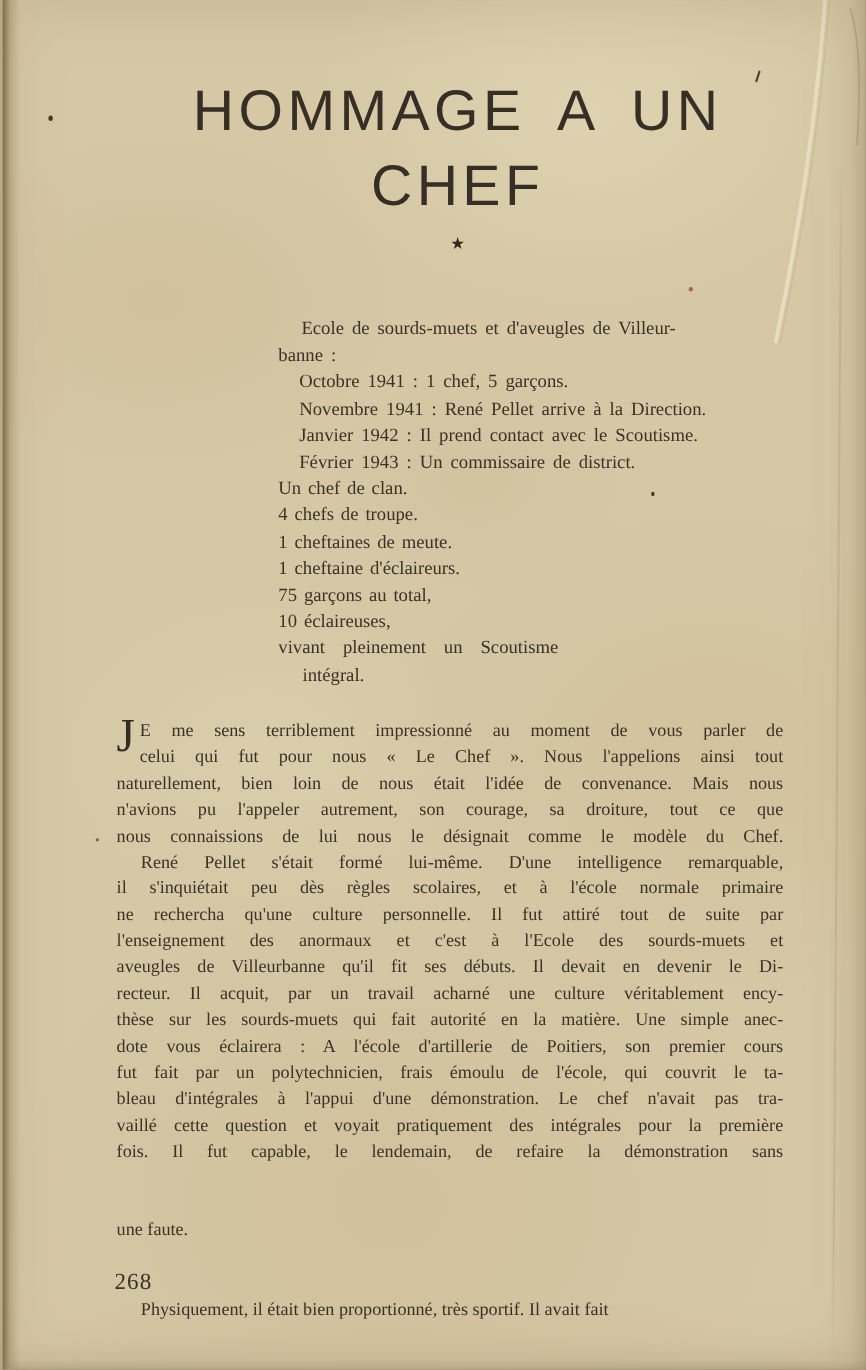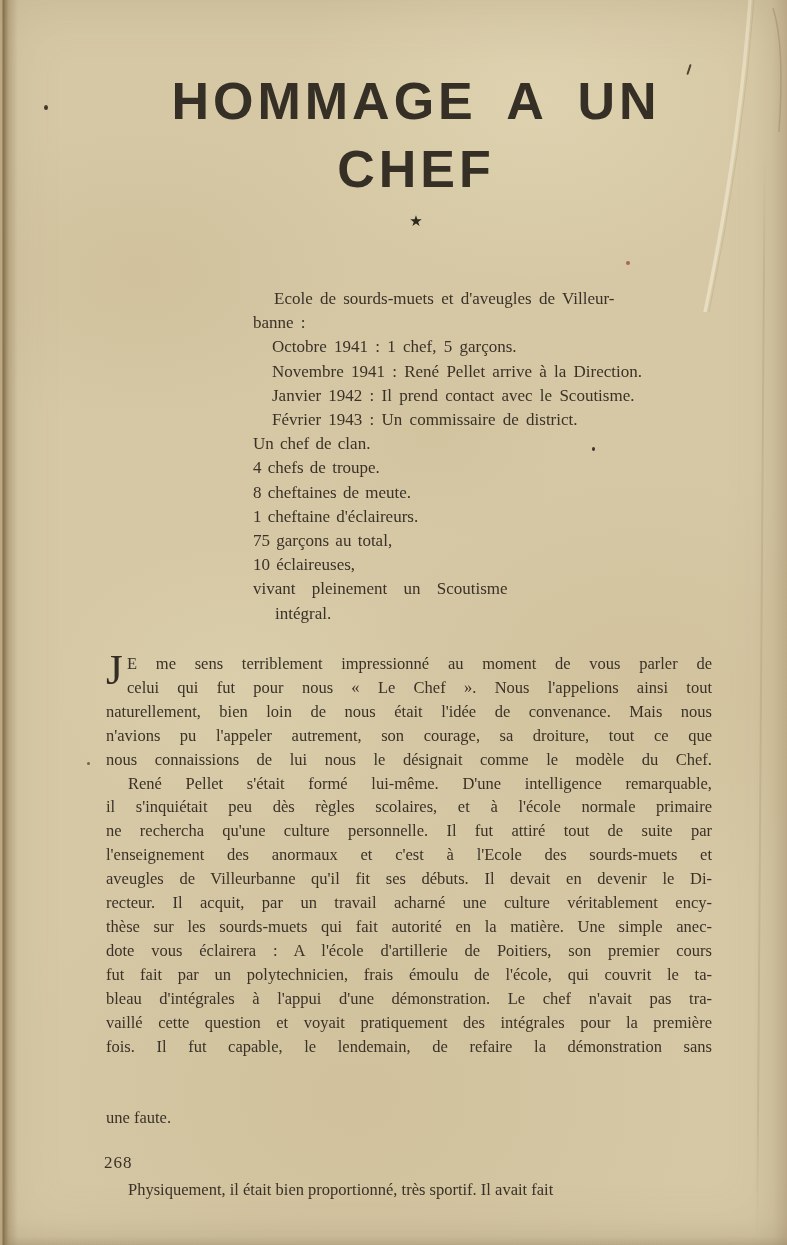--- a/index.html
+++ b/index.html
@@ -27,21 +27,21 @@
       #c3af88 0px,#c3af88 2px,
       #83714f 3px,#9a8662 5px,
       rgba(160,138,100,0.45) 9px,
       rgba(160,138,100,0.0) 18px);
   }
   
   .title-block{
     position:absolute;left:100px;top:67px;width:632px;
     text-align:center;
     font-family:"Liberation Sans", sans-serif;
-    font-weight:bold;
+    font-weight:normal;
     font-size:52px;line-height:68px;
     letter-spacing:4px;word-spacing:13px;
     color:#352f26;
   }
   .title-line2{letter-spacing:5px;}
   .star{
     position:absolute;left:100px;top:212px;width:632px;
     text-align:center;font-size:15px;color:#2e2820;
   }
   
@@ -64,21 +64,21 @@
   .bline.noj{text-align-last:left;margin-top:48px;}
   .bline.indent{text-indent:22px;}
   .dropcap-float{
     float:left;width:21px;height:45px;
     font-size:43px;line-height:36px;
     color:#342d23;
   }
   
   .pagenum{
     position:absolute;left:104px;top:1153px;
-    font-size:17px;letter-spacing:1px;color:#3a3228;
+    font-size:21px;letter-spacing:1px;color:#3a3228;
   }
   
   .crease-svg{position:absolute;left:587px;top:0;pointer-events:none;}
   .vcrease{
     position:absolute;left:760px;top:150px;width:2px;height:1090px;
     background:linear-gradient(180deg, rgba(150,128,92,0) 0%, rgba(150,128,92,0.22) 12%, rgba(150,128,92,0.22) 88%, rgba(150,128,92,0) 100%);
     transform:rotate(0.4deg);
   }
   .speck{position:absolute;border-radius:50%;}
   .speck.s1{left:44px;top:105px;width:4px;height:5px;background:#42382a;}
@@ -112,21 +112,21 @@
     <div class="l">banne :</div>
     <div class="timeline">
       <div class="l">Octobre 1941 : 1 chef, 5 garçons.</div>
       <div class="l">Novembre 1941 : René Pellet arrive à la Direction.</div>
       <div class="l">Janvier 1942 : Il prend contact avec le Scoutisme.</div>
       <div class="l">Février 1943 : Un commissaire de district.</div>
     </div>
     <div class="results">
       <div class="l">Un chef de clan.</div>
       <div class="l">4 chefs de troupe.</div>
-      <div class="l">8 cheftaines de meute.</div>
+      <div class="l">1 cheftaines de meute.</div>
       <div class="l">1 cheftaine d'éclaireurs.</div>
       <div class="l">75 garçons au total,</div>
       <div class="l">10 éclaireuses,</div>
       <div class="l spread">vivant pleinement un Scoutisme</div>
       <div class="l cont">intégral.</div>
     </div>
   </div>
 
   <div class="bodycol">
     <div>

